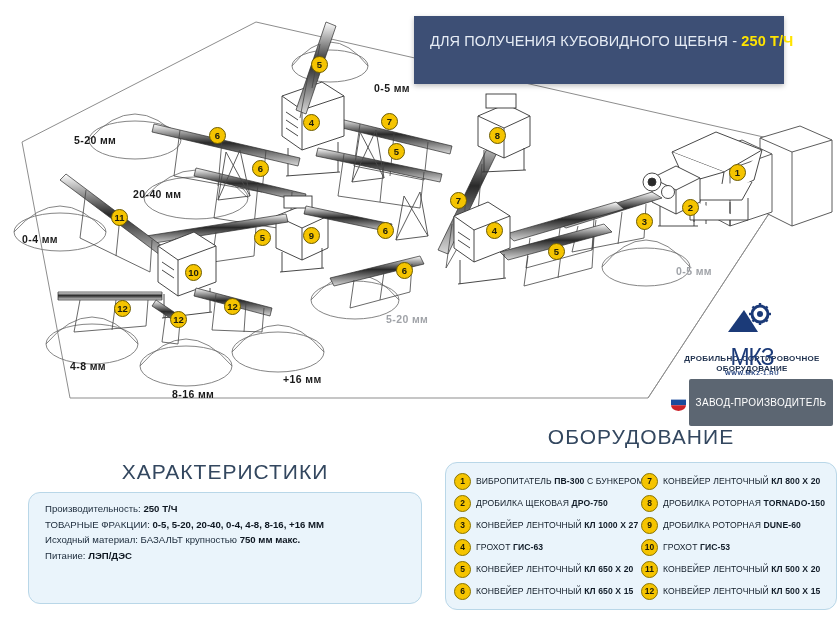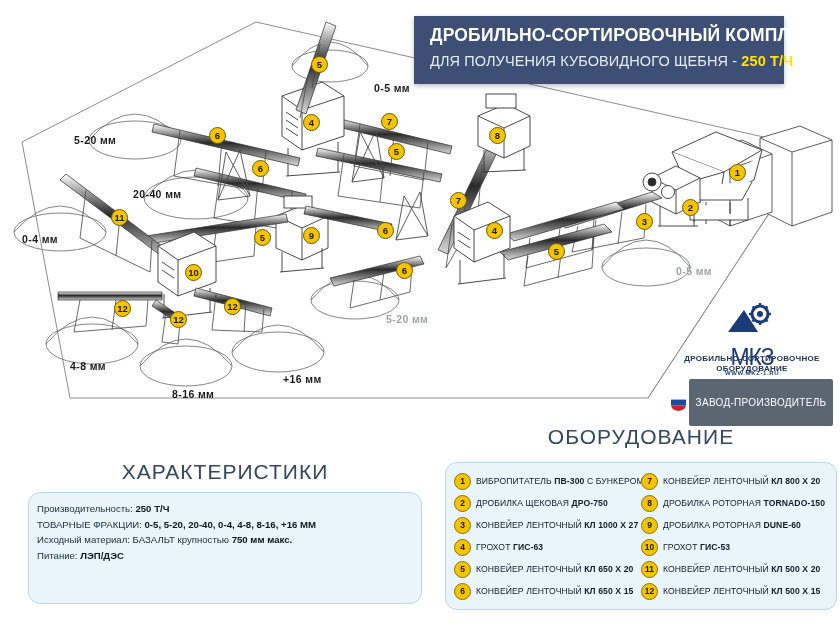--- a/index.html
+++ b/index.html
@@ -89,21 +89,21 @@
   #equip-title{left:445px;top:425px;width:392px;}
 
   
   .panel{
     position:absolute;
     background:#eaf4fb;
     border:1px solid #b9d7e8;
     border-radius:12px;
     box-sizing:border-box;
   }
-  #char-panel{left:28px;top:492px;width:394px;height:112px;padding:8px 8px;}
+  #char-panel{left:28px;top:492px;width:394px;height:112px;padding:8px 16px;}
   #char-panel .line{
     font-size:9.6px;color:#1b2a3a;line-height:15.5px;white-space:nowrap;
   }
   #char-panel .line b{font-weight:bold;color:#0d1620;}
 
   #equip-panel{
     left:445px;top:462px;width:392px;height:148px;
     padding:7px 8px;
     display:flex;
   }
@@ -364,21 +364,20 @@
       <div class="badge" style="left: 486px; top: 222px;">4</div>
       <div class="badge" style="left: 548px; top: 243px;">5</div>
       <div class="badge" style="left: 185px; top: 264px;">10</div>
       <div class="badge" style="left: 396px; top: 262px;">6</div>
       <div class="badge" style="left: 114px; top: 300px;">12</div>
       <div class="badge" style="left: 224px; top: 298px;">12</div>
       <div class="badge" style="left: 170px; top: 311px;">12</div>
     </div>
 
   <div id="banner">
-    <div class="l1">ДРОБИЛЬНО-СОРТИРОВОЧНЫЙ КОМПЛЕКС</div>
     <div class="l2"><span>ДЛЯ ПОЛУЧЕНИЯ КУБОВИДНОГО ЩЕБНЯ - </span><span class="hl">250 Т/Ч</span></div>
   </div>
 
   <div id="logoblock">
     <div class="mark">
       <svg width="60" height="44" viewBox="0 0 60 44" style="display:block;margin:0 auto;">
         <path d="M6,30 L22,8 L36,30 Z" fill="#1b3a78"></path>
         <circle cx="38" cy="12" r="8" fill="none" stroke="#1b3a78" stroke-width="3"></circle>
         <circle cx="38" cy="12" r="3" fill="#1b3a78"></circle>
         <g stroke="#1b3a78" stroke-width="2.4">

